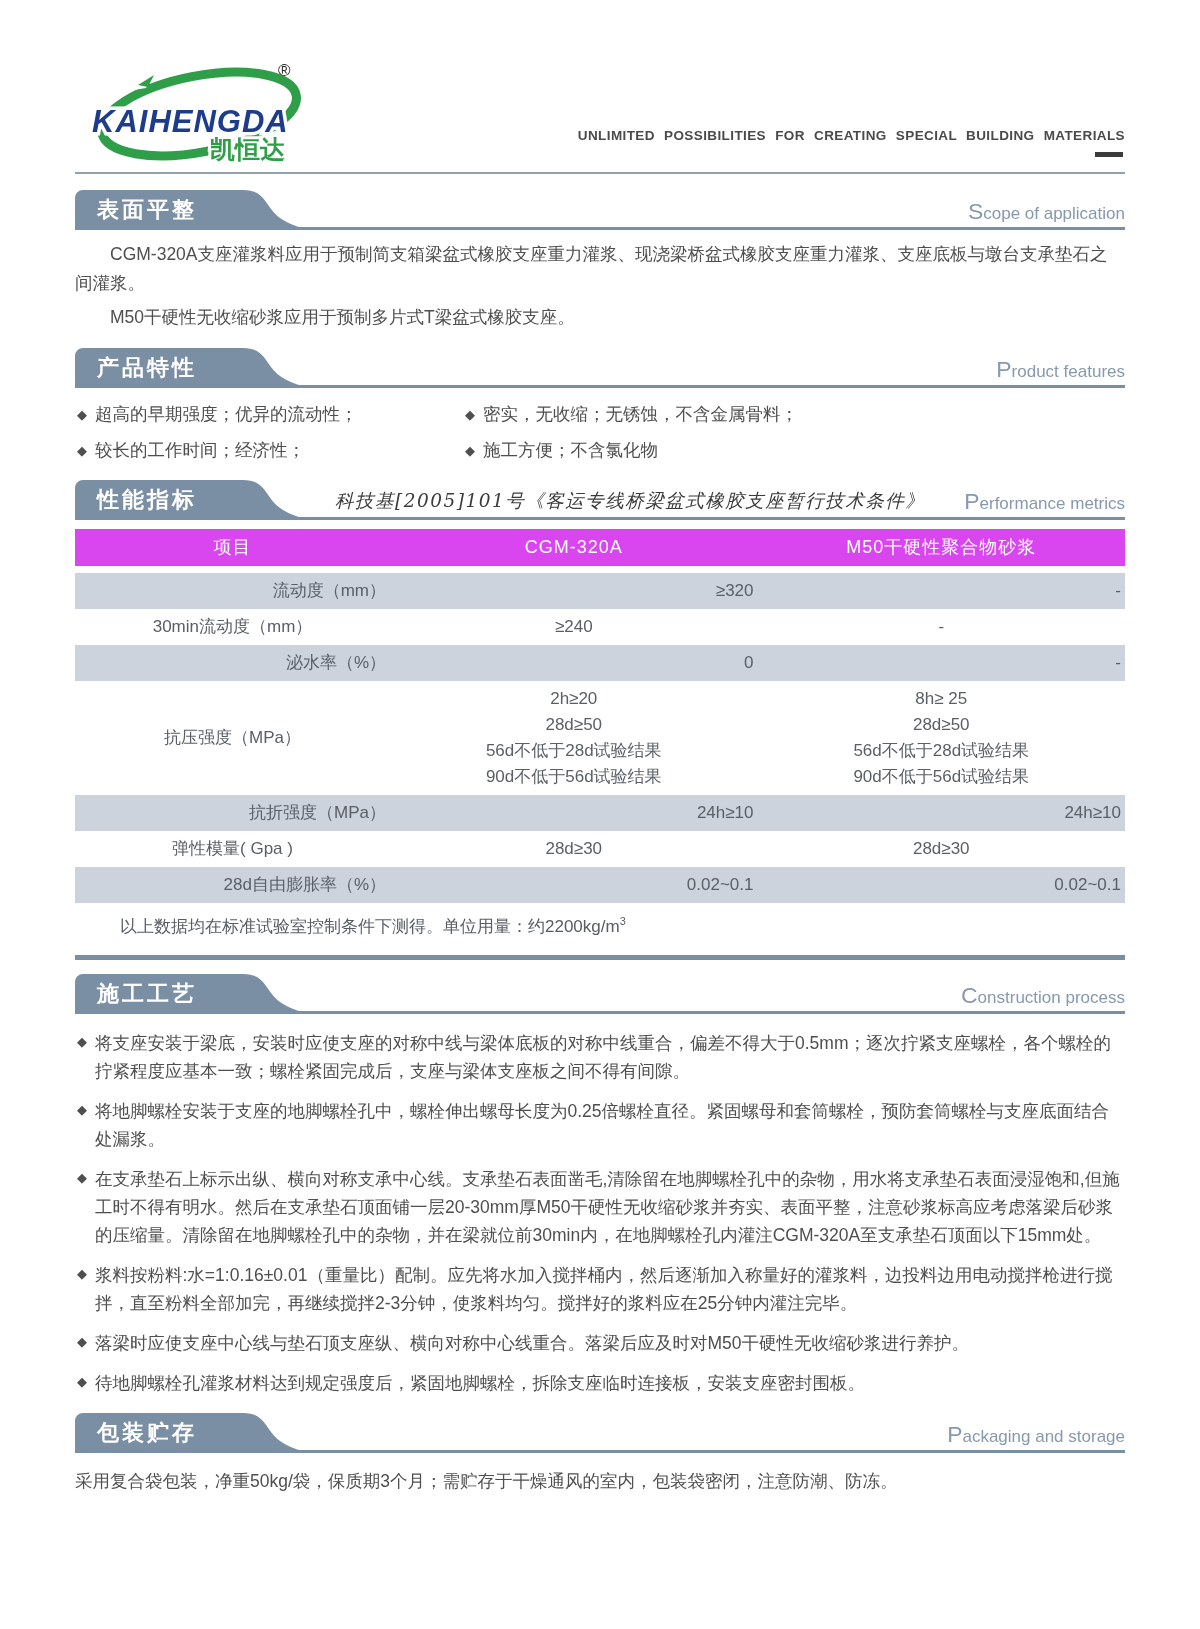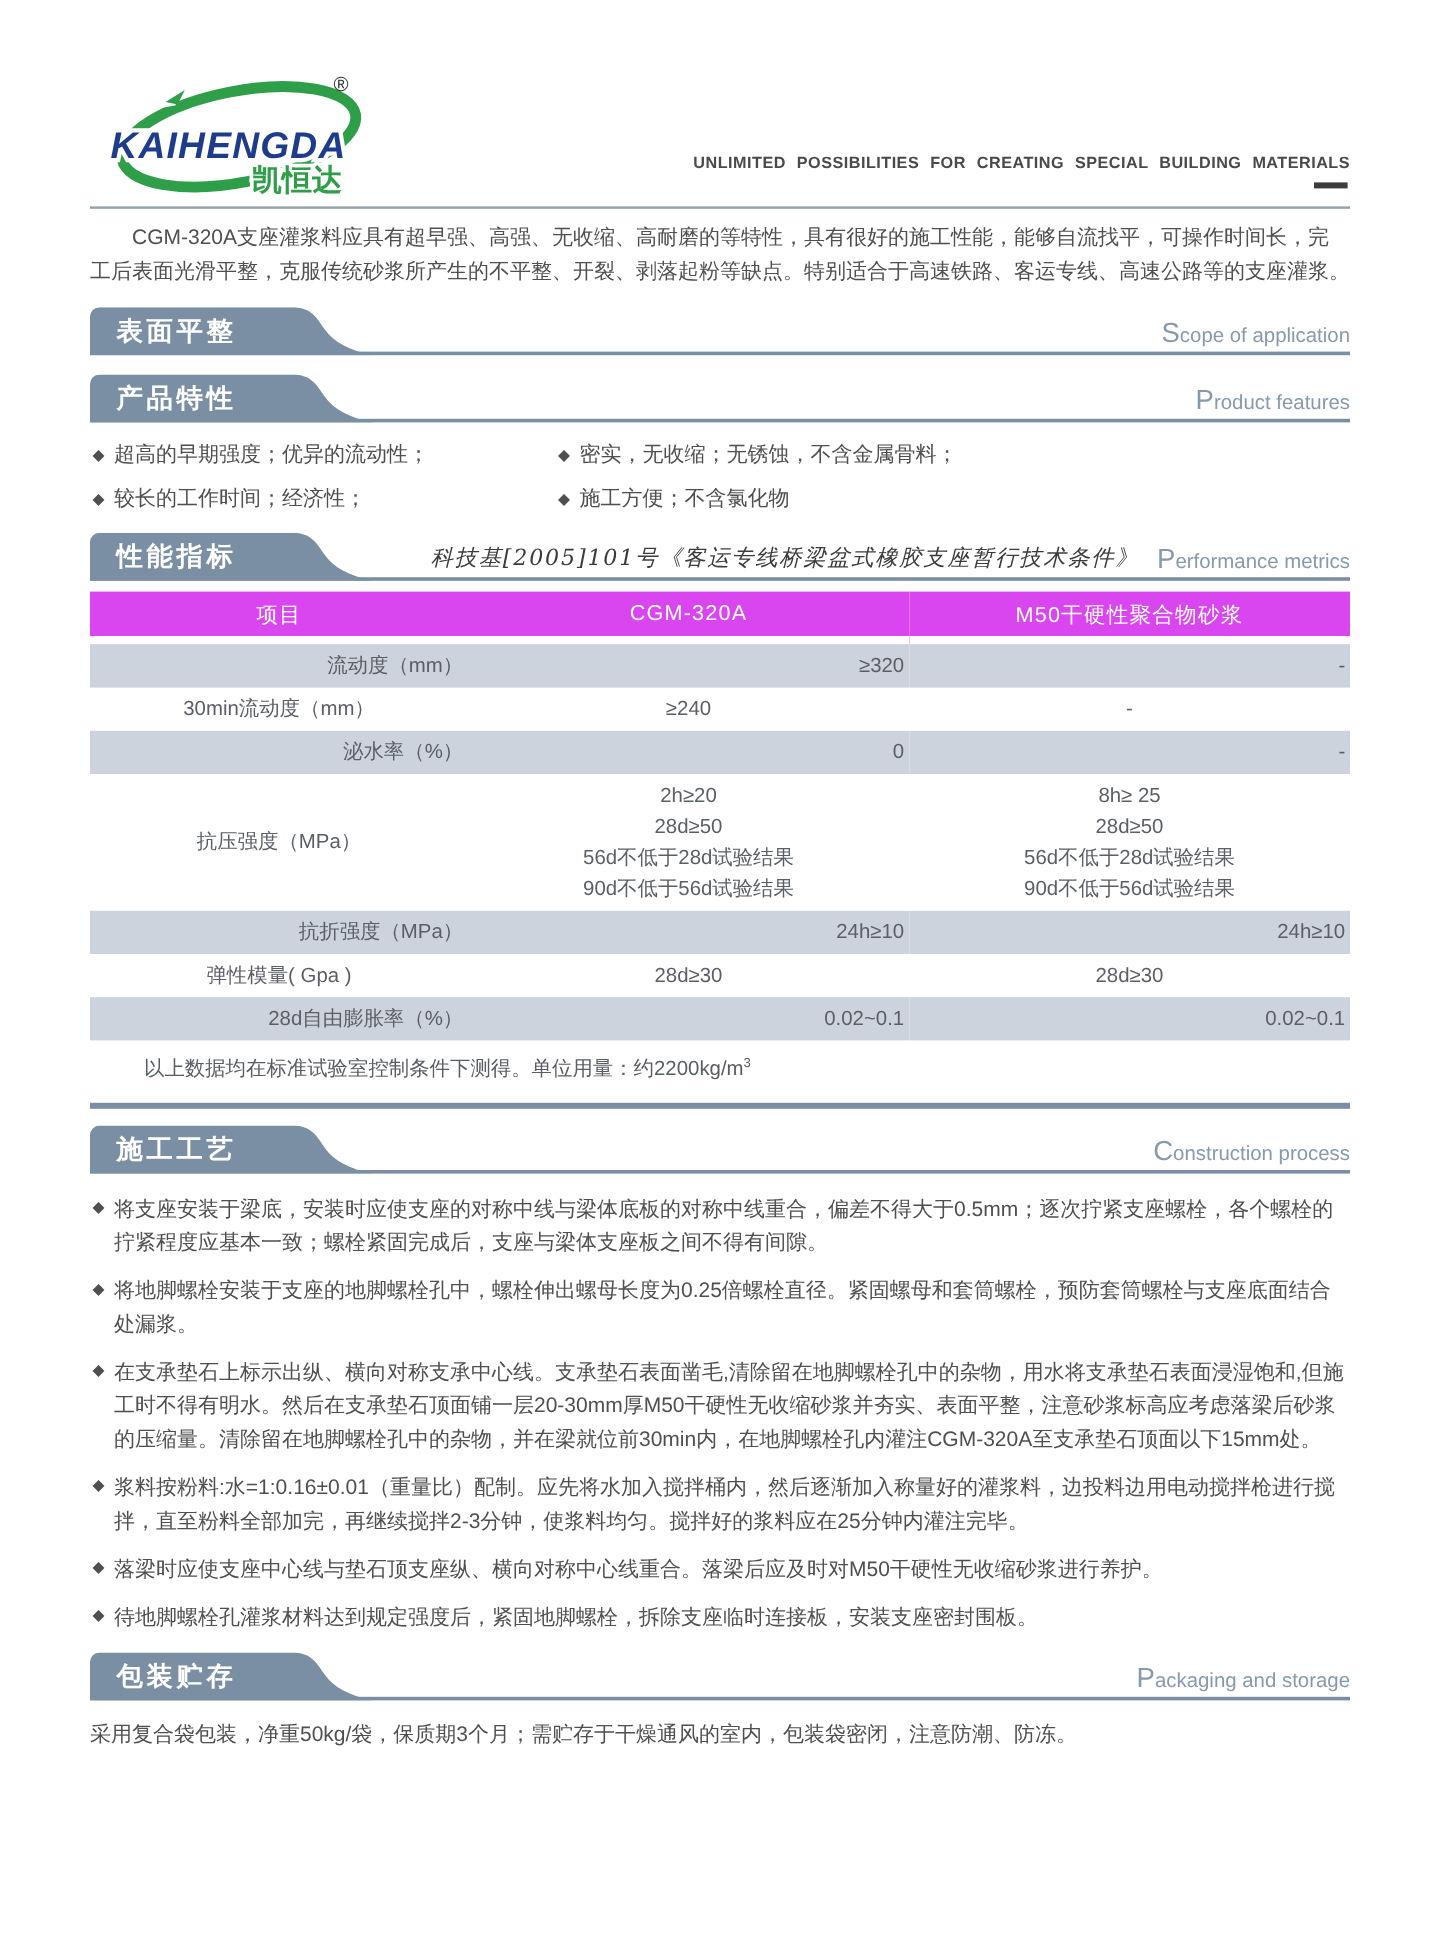--- a/index.html
+++ b/index.html
@@ -20,21 +20,21 @@
   .intro-block { margin-top:9px; }
 
   
   .banner { position:relative; height:40px; margin-top:16px; }
   .banner svg.shape { position:absolute; left:0; top:0; display:block; }
   .banner-title { position:absolute; left:22px; top:50%; transform:translateY(-50%);
                   color:#fff; font-size:22px; font-weight:bold; letter-spacing:3px; }
   .banner-underline { position:absolute; left:0; right:0; bottom:0; height:3px; background:#7b8fa4; }
   .banner-en { position:absolute; right:0; bottom:5px; color:#8799ad; font-size:17px; display:block; }
   .banner-en::first-letter { font-size:1.35em; }
-  .banner-sub { position:absolute; left:284px; bottom:7px; font-family:"DejaVu Serif","Liberation Serif",serif;
+  .banner-sub { position:absolute; left:260px; bottom:7px; font-family:"DejaVu Serif","Liberation Serif",serif;
                 font-style:italic; font-size:18.5px; color:#3b3b3b; letter-spacing:1.5px; }
 
   .section-body { margin-top:10px; }
   .section-body .para + .para { margin-top:6px; }
 
   
   .features { margin-top:14px; display:grid; grid-template-columns:388px 1fr; row-gap:11px; }
   .feature-item, .bullet-item { display:flex; color:#4f4f4f; }
   .diamond { flex:0 0 auto; font-size:13px; margin:5px 8px 0 2px; color:#4f4f4f; }
   .feature-item .txt { font-size:17.5px; line-height:1.45; }
@@ -78,31 +78,32 @@
         <text x="130" y="106" font-size="25" font-weight="bold" fill="#2f9e49" style="paint-order:stroke; stroke:#ffffff; stroke-width:6;">凯恒达</text>
         <text x="198" y="24" font-size="17" fill="#2b2b2b">®</text>
       </svg>
     </div>
     <div class="tagline">UNLIMITED  POSSIBILITIES  FOR  CREATING  SPECIAL  BUILDING  MATERIALS</div>
     <div class="tagline-bar"></div>
   </div>
 
   <div class="top-rule"></div>
 
-  <div class="intro-block">
-    <p class="para">CGM-320A支座灌浆料应具有超早强、高强、无收缩、高耐磨的等特性，具有很好的施工性能，能够自流找平，可操作时间长，完工后表面光滑平整，克服传统砂浆所产生的不平整、开裂、剥落起粉等缺点。特别适合于高速铁路、客运专线、高速公路等的支座灌浆。</p>
-  </div>
 
   <div class="banner">
     <svg class="shape" width="260" height="40" viewBox="0 0 260 40">
       <path d="M8,0 H168 C185,0 189,9 196,19 C203,29 216,36 236,40 H0 V8 A8,8 0 0 1 8,0 Z" fill="#7b8fa4"></path>
     </svg>
     <div class="banner-underline"></div>
     <span class="banner-title">表面平整</span>
     <span class="banner-en">Scope of application</span>
+  </div>
+  <div class="section-body">
+    <p class="para">CGM-320A支座灌浆料应用于预制简支箱梁盆式橡胶支座重力灌浆、现浇梁桥盆式橡胶支座重力灌浆、支座底板与墩台支承垫石之间灌浆。</p>
+    <p class="para">M50干硬性无收缩砂浆应用于预制多片式T梁盆式橡胶支座。</p>
   </div>
 
   <div class="banner">
     <svg class="shape" width="260" height="40" viewBox="0 0 260 40">
       <path d="M8,0 H168 C185,0 189,9 196,19 C203,29 216,36 236,40 H0 V8 A8,8 0 0 1 8,0 Z" fill="#7b8fa4"></path>
     </svg>
     <div class="banner-underline"></div>
     <span class="banner-title">产品特性</span>
     <span class="banner-en">Product features</span>
   </div>

